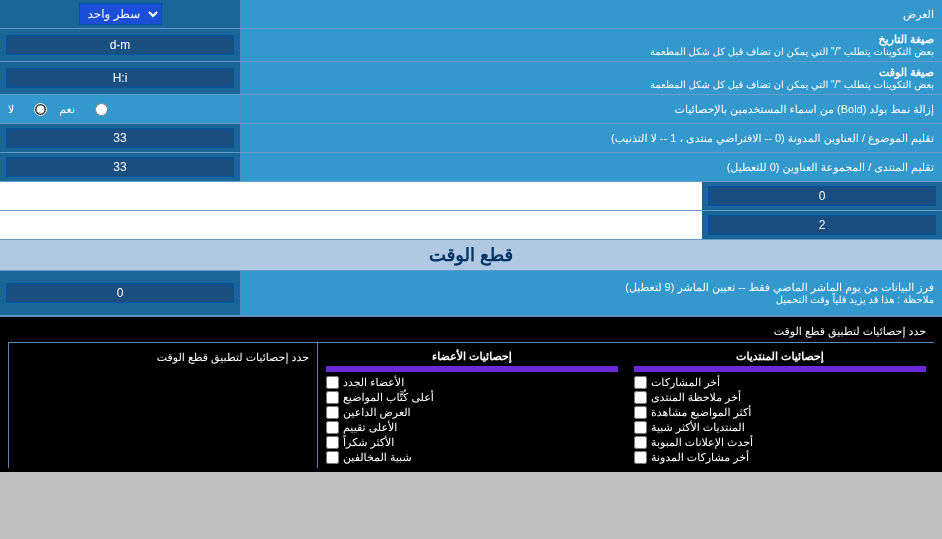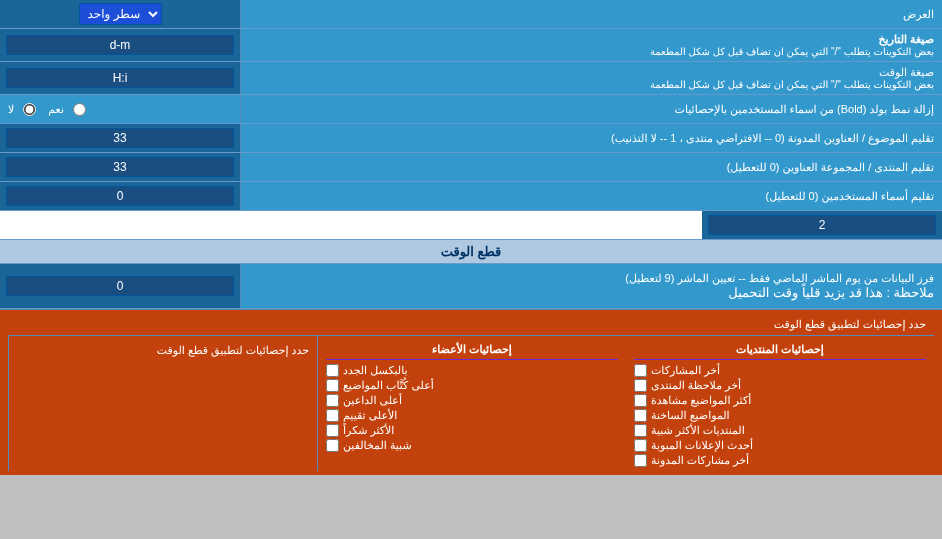--- a/index.html
+++ b/index.html
@@ -57,44 +57,44 @@
       font-size: 12px;
       padding: 2px 4px;
       direction: ltr;
     }
     .section-header {
       background: #b0c8e0;
       color: #003366;
       font-weight: bold;
       text-align: center;
       padding: 4px 8px;
-      font-size: 13px;
+      font-size: 18px;
       border-bottom: 1px solid #6699cc;
     }
     .radio-row {
       display: flex;
       align-items: center;
       justify-content: flex-end;
       gap: 12px;
       padding: 2px 8px;
       width: 240px;
       background: #3399cc;
     }
     .radio-row label {
       color: #fff;
       font-size: 11px;
       display: flex;
       align-items: center;
-      gap: 9px;
+      gap: 20px;
     }
     .radio-row input[type="radio"] {
       accent-color: #fff;
     }
     .checkboxes-area {
-      background: #c2410c;
+      background: #000000;
       padding: 4px 8px;
       border-top: 1px solid #5588bb;
     }
     .checkboxes-top-row {
       display: flex;
       align-items: center;
       justify-content: flex-start;
       padding: 4px 8px 4px 0;
       color: #fff;
       font-size: 11px;
@@ -125,21 +125,21 @@
     }
     .checkbox-item input[type="checkbox"] {
       accent-color: #003366;
     }
     .col-header {
       color: #fff;
       font-weight: bold;
       font-size: 11px;
       text-align: center;
       padding: 3px 0;
-      border-bottom: 1px solid #6d28d9;
+      border-bottom: 6px solid #6d28d9;
       margin-bottom: 2px;
     }
   </style>
 </head>
 <body>
 
 <div class="container">
 
   <div class="row">
     <div class="row-label">
@@ -161,21 +161,21 @@
       </div>
     </div>
     <div class="row-input">
       <input type="text" value="d-m" style="">
     </div>
   </div>
 
   <div class="row">
     <div class="row-label">
       <div style="text-align:right;">
-        <div style="font-weight:normal;">صيغة الوقت</div>
+        <div style="font-weight:bold;">صيغة الوقت</div>
         <div style="font-size:10px;">بعض التكوينات يتطلب "/" التي يمكن ان تضاف قبل كل شكل المطعمة</div>
       </div>
     </div>
     <div class="row-input">
       <input type="text" value="H:i" style="">
     </div>
   </div>
 
   <div class="row">
     <div class="row-label">
@@ -205,43 +205,40 @@
   <div class="row">
     <div class="row-label">
       <span>تقليم المنتدى / المجموعة العناوين (0 للتعطيل)</span>
     </div>
     <div class="row-input">
       <input type="text" value="33" style="">
     </div>
   </div>
 
   <div class="row">
-    <div class="row-label">
-      <span>تقليم أسماء المستخدمين (0 للتعطيل)</span>
-    </div>
     <div class="row-input">
       <input type="text" value="0" style="">
     </div>
   </div>
 
   <div class="row">
     <div class="row-input">
       <input type="text" value="2" style="">
     </div>
   </div>
 
   <div class="section-header">
     <span>قطع الوقت</span>
   </div>
 
   <div class="row" style="background:#3399cc;">
     <div class="row-label">
       <div style="text-align:right;">
         <div>فرز البيانات من يوم الماشر الماضي فقط -- تعيين الماشر (9 لتعطيل)</div>
-        <div style="font-size:13px;">ملاحظة : هذا قد يزيد قلياً وقت التحميل</div>
+        <div style="font-size:10px;">ملاحظة : هذا قد يزيد قلياً وقت التحميل</div>
       </div>
     </div>
     <div class="row-input" style="min-height:44px;">
       <input type="text" value="0" style="">
     </div>
   </div>
 
   <div class="checkboxes-area">
 
     <div class="checkboxes-top-row">
@@ -258,49 +255,45 @@
         </div>
         <div class="checkbox-item">
           <span>أخر ملاحظة المنتدى</span>
           <input type="checkbox" style="">
         </div>
         <div class="checkbox-item">
           <span>أكثر المواضيع مشاهدة</span>
           <input type="checkbox" style="">
         </div>
         <div class="checkbox-item">
-          <span>المواضيع الساخنة</span>
-          <input type="checkbox" style="">
-        </div>
-        <div class="checkbox-item">
           <span>المنتديات الأكثر شبية</span>
           <input type="checkbox" style="">
         </div>
         <div class="checkbox-item">
           <span>أحدث الإعلانات المبوبة</span>
           <input type="checkbox" style="">
         </div>
         <div class="checkbox-item">
           <span>أخر مشاركات المدونة</span>
           <input type="checkbox" style="">
         </div>
       </div>
 
       <div class="checkbox-col">
         <div class="col-header">إحصائيات الأعضاء</div>
         <div class="checkbox-item">
-          <span>بالبكسل الجدد</span>
+          <span>الأعضاء الجدد</span>
           <input type="checkbox" style="">
         </div>
         <div class="checkbox-item">
           <span>أعلى كُتَّاب المواضيع</span>
           <input type="checkbox" style="">
         </div>
         <div class="checkbox-item">
-          <span>أعلى الداعين</span>
+          <span>العرض الداعين</span>
           <input type="checkbox" style="">
         </div>
         <div class="checkbox-item">
           <span>الأعلى تقييم</span>
           <input type="checkbox" style="">
         </div>
         <div class="checkbox-item">
           <span>الأكثر شكراً</span>
           <input type="checkbox" style="">
         </div>

